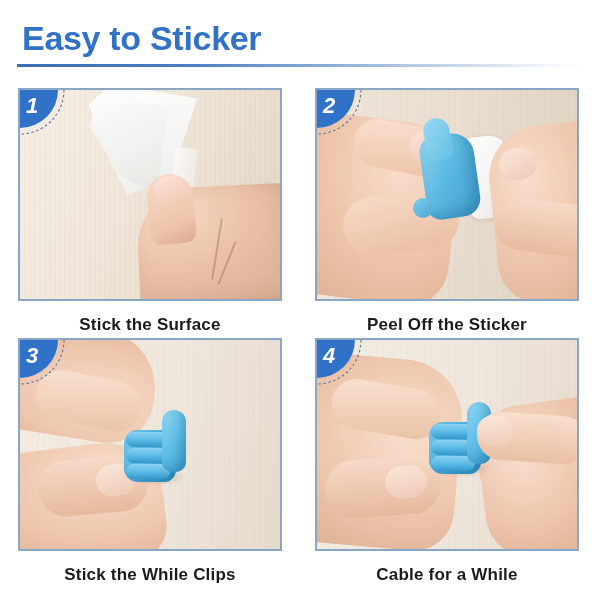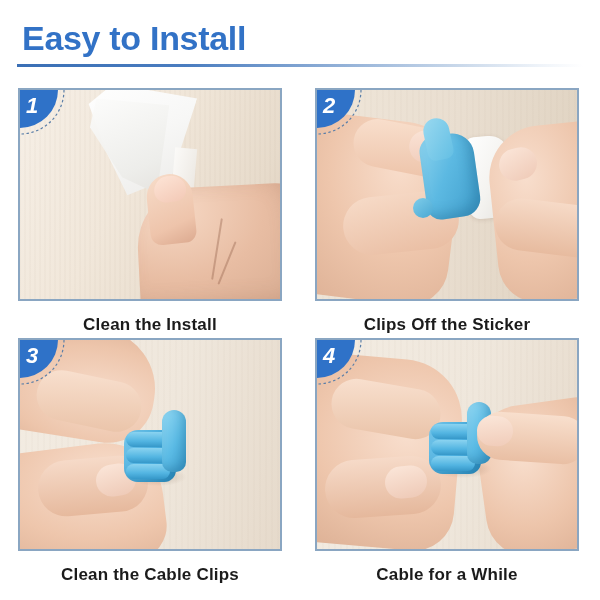--- a/index.html
+++ b/index.html
@@ -530,21 +530,21 @@
     transform: rotate(4deg);
     z-index: 6;
   }
 </style>
 </head>
 <body>
 
 <div class="page">
 
   <div class="header">
-    <div class="title">Easy to Install</div>
+    <div class="title">Easy to Sticker</div>
     <div class="title-rule"></div>
   </div>
 
   <div class="grid">
 
     <div class="step step-0">
       <div class="photo">
         <div class="wall"></div>
         <div class="p1-film"></div>
         <div class="p1-film2"></div>
@@ -555,21 +555,21 @@
         <div class="p1-crease"></div>
         <div class="p1-crease b"></div>
 
         <div class="badge">
           <span class="num">1</span>
         </div>
         <svg class="badge-arc" viewBox="0 0 46 46">
           <path class="arcpath" d="M 44 0 A 44 44 0 0 1 0 44"></path>
         </svg>
       </div>
-      <div class="caption">Clean the Install</div>
+      <div class="caption">Stick the Surface</div>
     </div>
 
     <div class="step step-1">
       <div class="photo">
         <div class="wall w2"></div>
         <div class="p2-handL"></div>
         <div class="p2-fingerL1"></div>
         <div class="p2-fingerL2"></div>
         <div class="p2-nailL"></div>
         <div class="p2-sticker"></div>
@@ -580,21 +580,21 @@
         <div class="p2-nailR"></div>
         <div class="p2-fingerR"></div>
 
         <div class="badge">
           <span class="num">2</span>
         </div>
         <svg class="badge-arc" viewBox="0 0 46 46">
           <path class="arcpath" d="M 44 0 A 44 44 0 0 1 0 44"></path>
         </svg>
       </div>
-      <div class="caption">Clips Off the Sticker</div>
+      <div class="caption">Peel Off the Sticker</div>
     </div>
 
     <div class="step step-2">
       <div class="photo">
         <div class="wall w3"></div>
         <div class="p3-handTop"></div>
         <div class="p3-fingerTop"></div>
         <div class="p3-handBot"></div>
         <div class="p3-thumbBot"></div>
         <div class="p3-nailBot"></div>
@@ -608,21 +608,21 @@
           <div class="thumb"></div>
         </div>
 
         <div class="badge">
           <span class="num">3</span>
         </div>
         <svg class="badge-arc" viewBox="0 0 46 46">
           <path class="arcpath" d="M 44 0 A 44 44 0 0 1 0 44"></path>
         </svg>
       </div>
-      <div class="caption">Clean the Cable Clips</div>
+      <div class="caption">Stick the While Clips</div>
     </div>
 
     <div class="step step-3">
       <div class="photo">
         <div class="wall w3"></div>
         <div class="p4-handL"></div>
         <div class="p4-fingerL"></div>
         <div class="p4-thumbL"></div>
         <div class="p4-nailL"></div>
 

